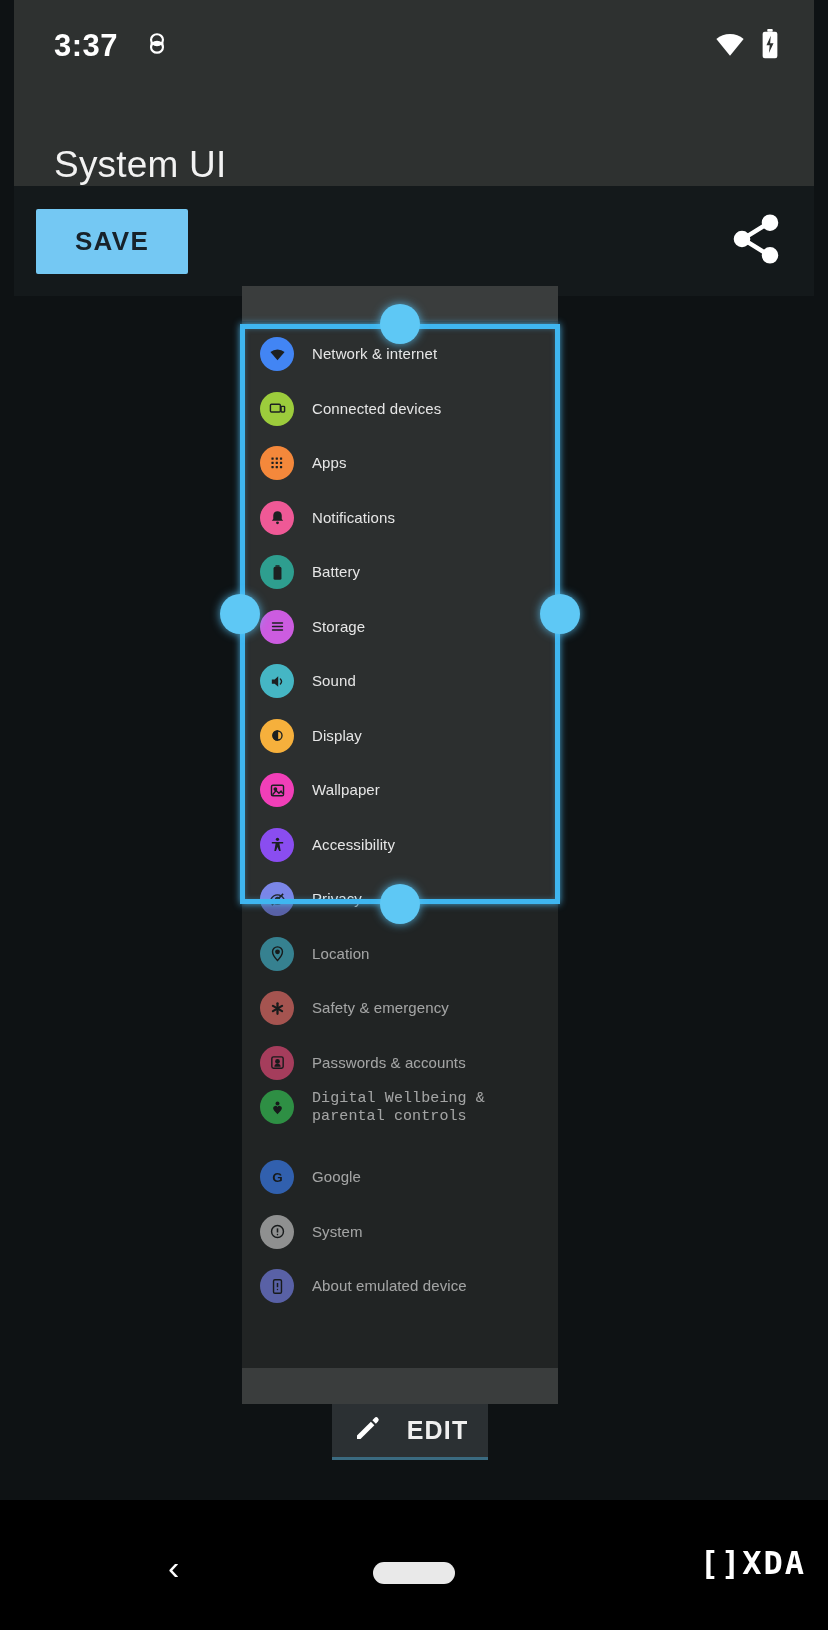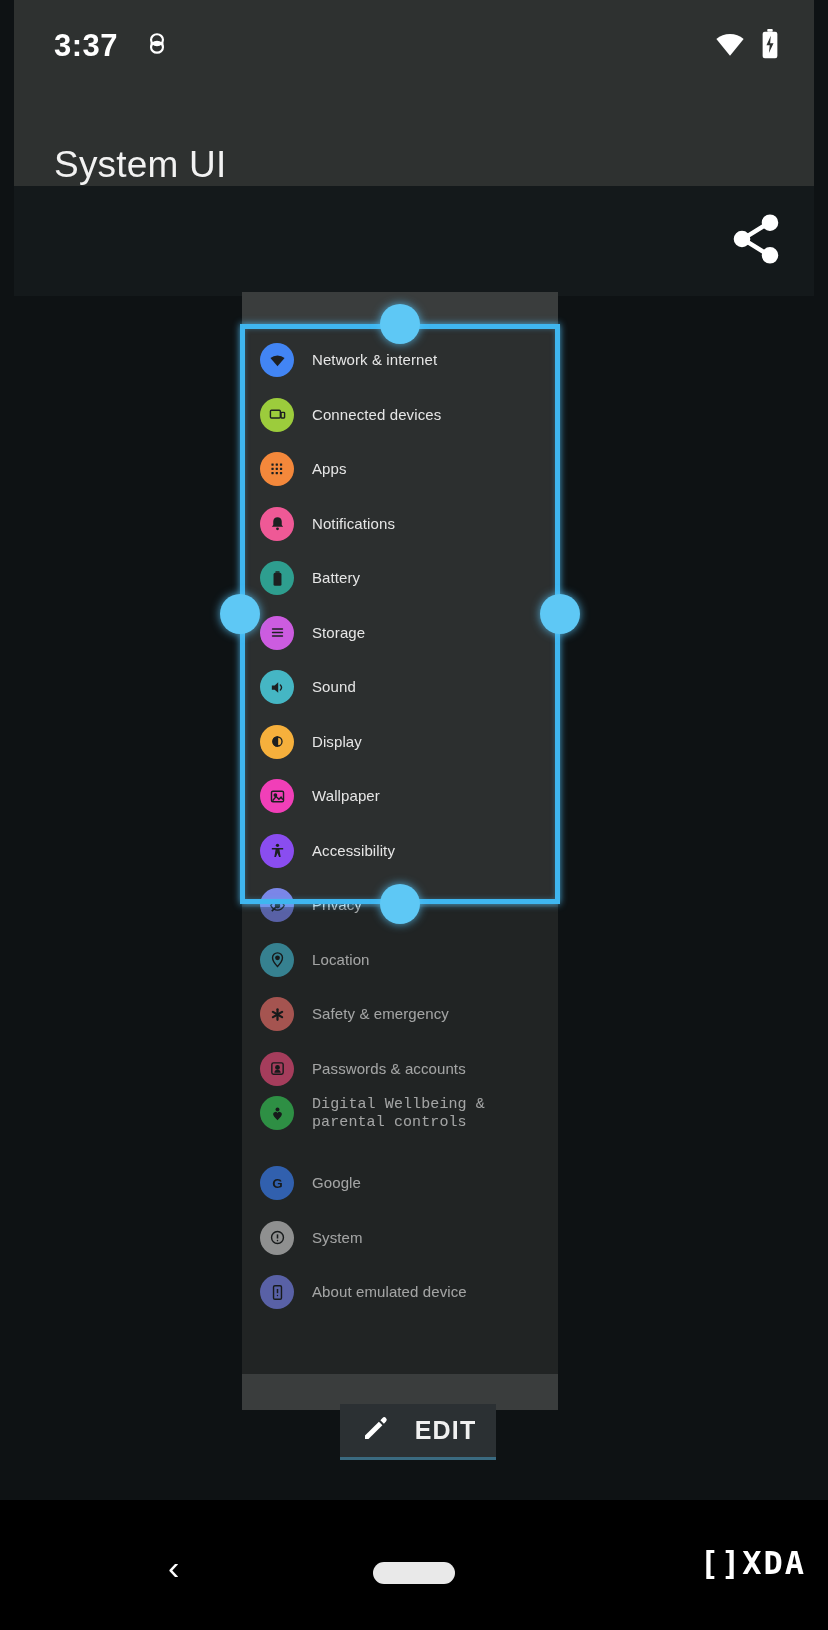--- a/index.html
+++ b/index.html
@@ -65,21 +65,21 @@
     border: none;
     border-radius: 2px;
     font-family: "Liberation Sans", sans-serif;
     cursor: pointer;
   }
   .ar-spacer { flex: 1; }
 
   
   .panel {
     position: absolute;
-    left: 242px; top: 292px;
+    left: 242px; top: 286px;
     width: 316px; height: 1118px;
     background: #3a3d3d;
     overflow: hidden;
   }
   .panel-inner {
     position: absolute;
     left: 0; top: 35px;
     width: 316px; height: 1083px;
     background: #2c2f2f;
     padding-top: 6px;
@@ -139,21 +139,21 @@
     box-shadow: 0 0 10px rgba(90,200,250,0.8);
   }
   .h-top   { left: 380px;  top: 304px; }
   .h-bot   { left: 380px;  top: 884px; }
   .h-left  { left: 220px;  top: 594px; }
   .h-right { left: 540px;  top: 594px; }
 
   
   .edit-btn {
     position: absolute;
-    left: 340px; top: 1404px;
+    left: 332px; top: 1404px;
     width: 156px; height: 56px;
     background: #2b3033;
     display: flex; align-items: center; justify-content: center;
     gap: 25px;
     border-bottom: 3px solid #3a6a80;
     cursor: pointer;
   }
   .edit-label {
     color: #f0f0f0; font-size: 25px; font-weight: bold;
     letter-spacing: 1.2px;
@@ -212,20 +212,21 @@
         </svg>
       </span>
     </div>
   </div>
 
   <div class="appbar">
     <span class="appbar-title">System UI</span>
   </div>
 
   <div class="actionrow">
+    <button class="save-btn">SAVE</button>
     <div class="ar-spacer"></div>
     <span style="cursor:pointer">
       <svg width="56" height="56" viewBox="0 0 24 24" fill="none" stroke="#fff" stroke-width="1.9" stroke-linecap="round">
         <circle cx="18" cy="5" r="2.6" fill="#fff"></circle>
         <circle cx="6" cy="12" r="2.6" fill="#fff"></circle>
         <circle cx="18" cy="19" r="2.6" fill="#fff"></circle>
         <line x1="8.3" y1="10.8" x2="15.7" y2="6.2"></line>
         <line x1="8.3" y1="13.2" x2="15.7" y2="17.8"></line>
       </svg>
     </span>

